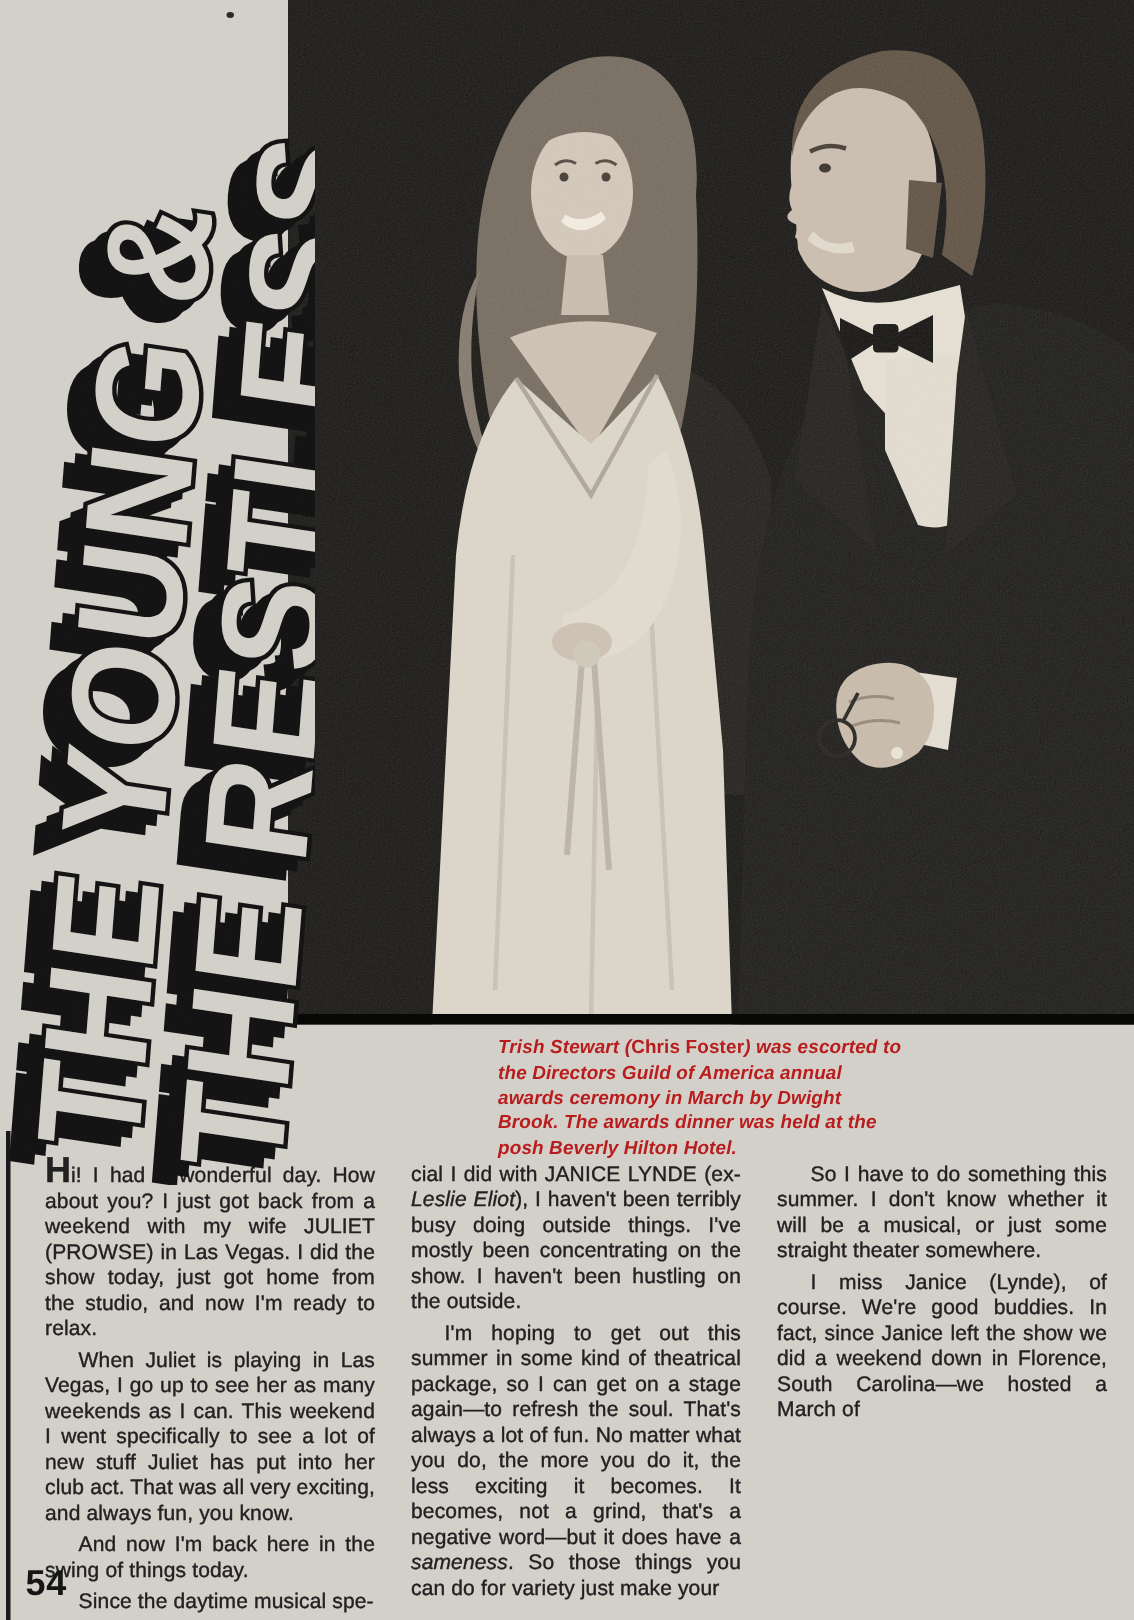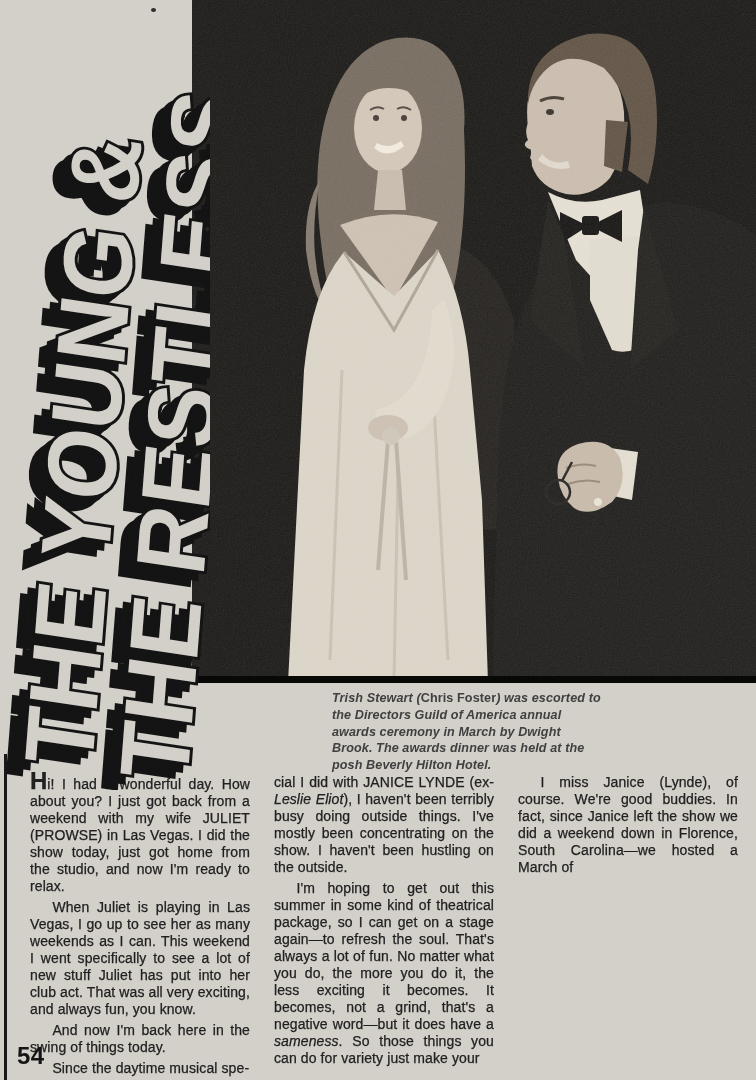--- a/index.html
+++ b/index.html
@@ -15,21 +15,21 @@
     font-family:"Liberation Sans","DejaVu Sans",sans-serif;
     font-weight:700;font-size:98px;
   }
   
   .photo{position:absolute;left:192px;top:0;width:564px;height:683px;z-index:1;background:#0e0d0b;}
   .photo svg{display:block;}
   
   .caption{
     position:absolute;left:332px;top:690px;width:270px;z-index:2;
     font-size:12.6px;line-height:16.8px;font-weight:700;font-style:italic;
-    color:#404040;text-align:left;letter-spacing:0.1px;
+    color:#b91c1c;text-align:left;letter-spacing:0.1px;
   }
   .caption .roman{font-style:normal;}
   
   .article{
     position:absolute;left:26px;top:770px;width:716px;height:300px;z-index:2;
     display:flex;gap:16px;
   }
   .col{width:228px;
     font-size:14px;line-height:17px;text-align:justify;
     color:#212121;-webkit-text-stroke:0.25px #212121;letter-spacing:0.1px;
@@ -138,20 +138,21 @@
       <p class="noind"><span class="dropcap">H</span><span>i! I had a wonderful day. How about you? I just got back from a weekend with my wife JULIET (PROWSE) in Las Vegas. I did the show today, just got home from the studio, and now I'm ready to relax.</span></p>
       <p class="ind"><span>When Juliet is playing in Las Vegas, I go up to see her as many weekends as I can. This weekend I went specifically to see a lot of new stuff Juliet has put into her club act. That was all very exciting, and always fun, you know.</span></p>
       <p class="ind"><span>And now I'm back here in the swing of things today.</span></p>
       <p class="ind"><span>Since the daytime musical spe-</span></p>
     </div>
     <div class="col">
       <p class="noind"><span>cial I did with JANICE LYNDE (ex-</span><span class="it">Leslie Eliot</span><span>), I haven't been terribly busy doing outside things. I've mostly been concentrating on the show. I haven't been hustling on the outside.</span></p>
       <p class="ind"><span>I'm hoping to get out this summer in some kind of theatrical package, so I can get on a stage again—to refresh the soul. That's always a lot of fun. No matter what you do, the more you do it, the less exciting it becomes. It becomes, not a grind, that's a negative word—but it does have a </span><span class="it">sameness</span><span>. So those things you can do for variety just make your</span></p>
     </div>
     <div class="col">
+      <p class="ind"><span>So I have to do something this summer. I don't know whether it will be a musical, or just some straight theater somewhere.</span></p>
       <p class="ind"><span>I miss Janice (Lynde), of course. We're good buddies. In fact, since Janice left the show we did a weekend down in Florence, South Carolina—we hosted a March of</span></p>
     </div>
   </div>
 
 <div class="left-rule"></div>
 
 <div class="page-number">54</div>
 
 <div class="speck" style="left:151px;top:8px;width:5px;height:4px;"></div>
 

